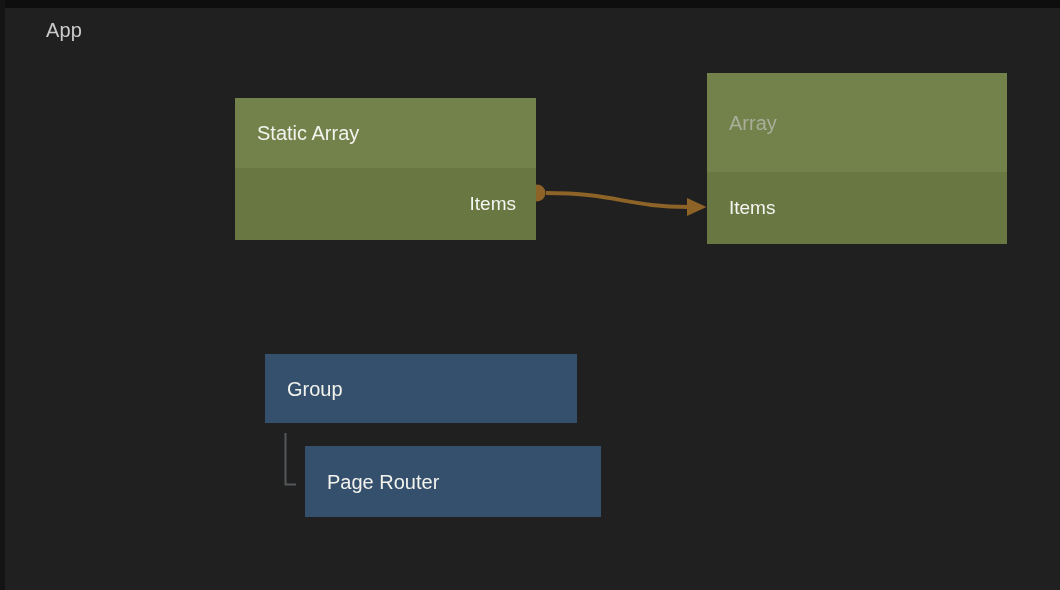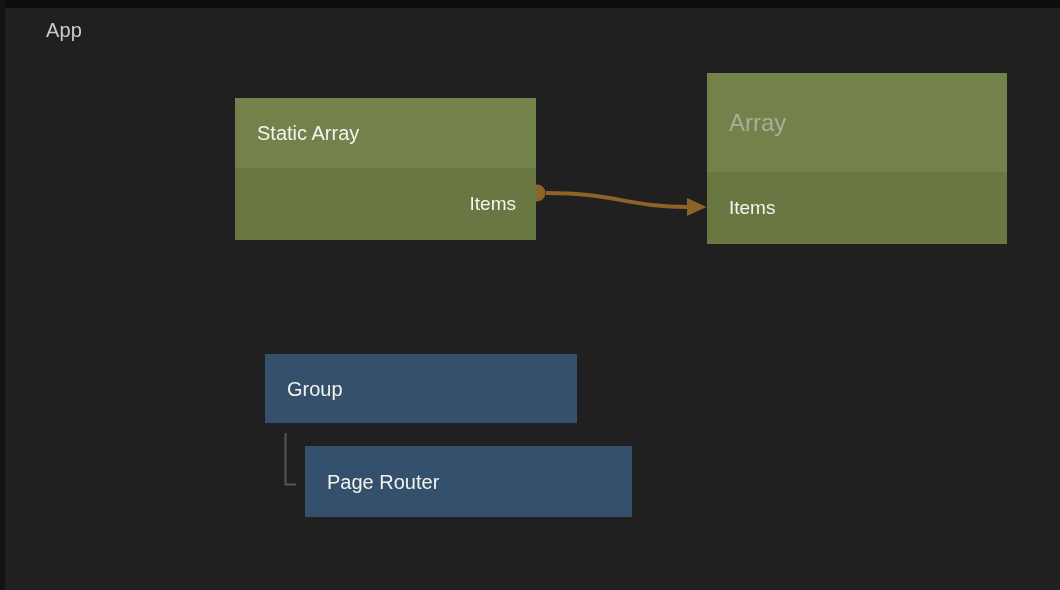--- a/index.html
+++ b/index.html
@@ -47,21 +47,21 @@
     justify-content: center;
     padding-left: 22px;
     background: var(--node-green-header, #73814a);
   }
   .node-title {
     font-size: 20px;
     line-height: 28px;
     color: var(--node-title, #f3f3ee);
   }
   .node-subtitle {
-    font-size: 24px;
+    font-size: 20px;
     line-height: 28px;
     color: var(--node-subtitle, #a9ae9b);
   }
   .node-body {
     box-sizing: border-box;
     display: flex;
     align-items: center;
     background: var(--node-green-body, #697742);
   }
   .port-label {
@@ -81,21 +81,21 @@
   .node-static-array .node-header { height: 70px; }
   .node-static-array .node-body   { height: 72px; }
 
   .node-recipe-list { left: 707px; top: 73px; width: 300px; }
   .node-recipe-list .node-header { height: 99px; }
   .node-recipe-list .node-body   { height: 72px; }
 
   .node-group { left: 265px; top: 354px; width: 312px; }
   .node-group .node-header { height: 69px; background: var(--node-blue, #34506c); }
 
-  .node-page-router { left: 305px; top: 446px; width: 327px; }
+  .node-page-router { left: 305px; top: 446px; width: 296px; }
   .node-page-router .node-header { height: 71px; background: var(--node-blue, #34506c); }
 
   .wire-layer {
     position: absolute;
     left: 0; top: 0;
     width: 1060px; height: 590px;
     pointer-events: none;
   }
   .wire-path {
     fill: none;

